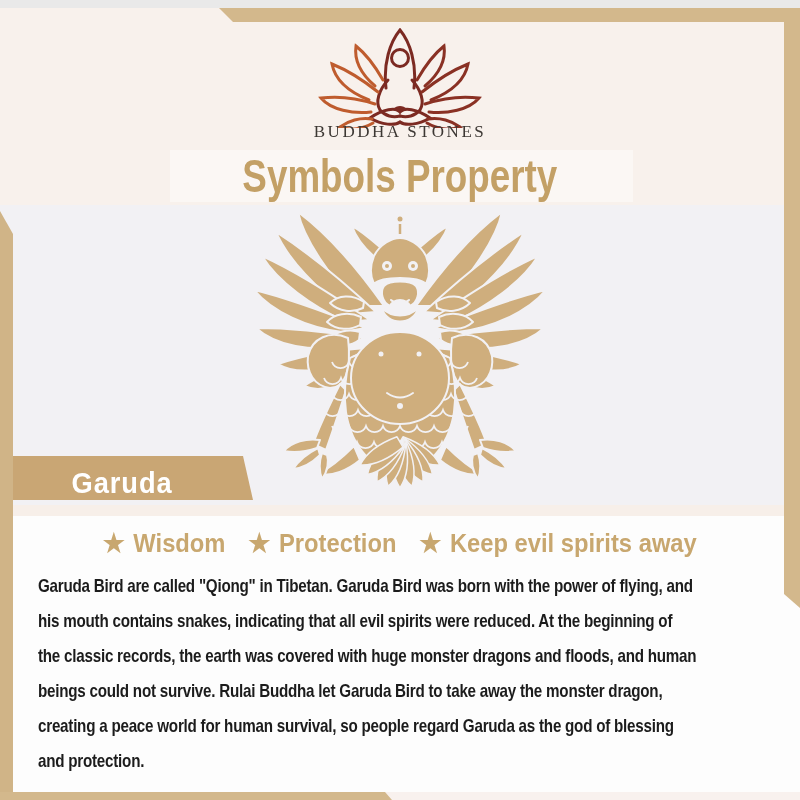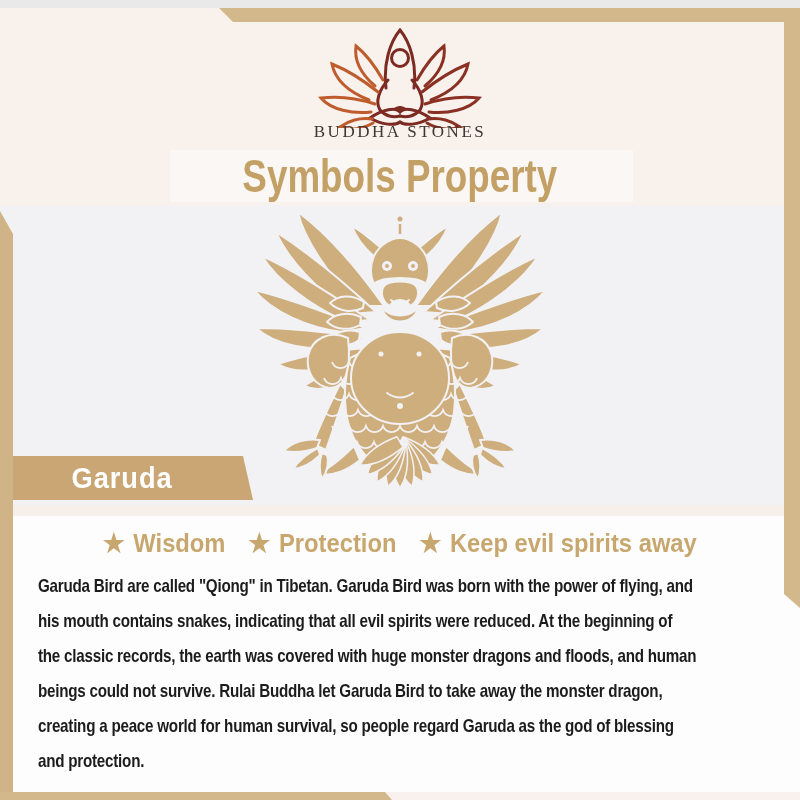--- a/index.html
+++ b/index.html
@@ -26,21 +26,21 @@
   
   .title-backdrop{position:absolute;left:170px;top:142px;width:463px;height:52px;background:#fbf7f4;z-index:1;}
   .page-title{position:absolute;left:0;top:142px;width:800px;text-align:center;z-index:2;
     color:#c3a066;font-size:46px;font-weight:bold;line-height:52px;}
   .page-title span{display:inline-block;transform:scaleX(.8);transform-origin:center;white-space:nowrap;}
   
   .bird{position:absolute;left:240px;top:202px;width:320px;height:282px;z-index:3;}
   
   .banner{position:absolute;left:0;top:448px;width:253px;height:44px;background:#c9a674;z-index:5;
     clip-path:polygon(0 0,243px 0,253px 44px,0 44px);
-    display:flex;align-items:center;justify-content:center;}
+    display:flex;align-items:flex-end;justify-content:center;}
   .banner span{color:#ffffff;font-size:29px;font-weight:bold;letter-spacing:1px;
     transform:scaleX(.94);padding-right:10px;}
   
   .features{position:absolute;left:0;top:516px;width:800px;display:flex;justify-content:center;z-index:2;
     color:#c8a76f;font-size:25px;font-weight:bold;line-height:38px;}
   .features .inner{display:flex;gap:24px;transform:scaleX(.95);transform-origin:center;white-space:nowrap;}
   .feature{display:flex;align-items:center;}
   .feature .star{margin-right:9px;font-size:26px;}
   
   .desc{position:absolute;left:38px;top:560px;width:960px;z-index:2;

